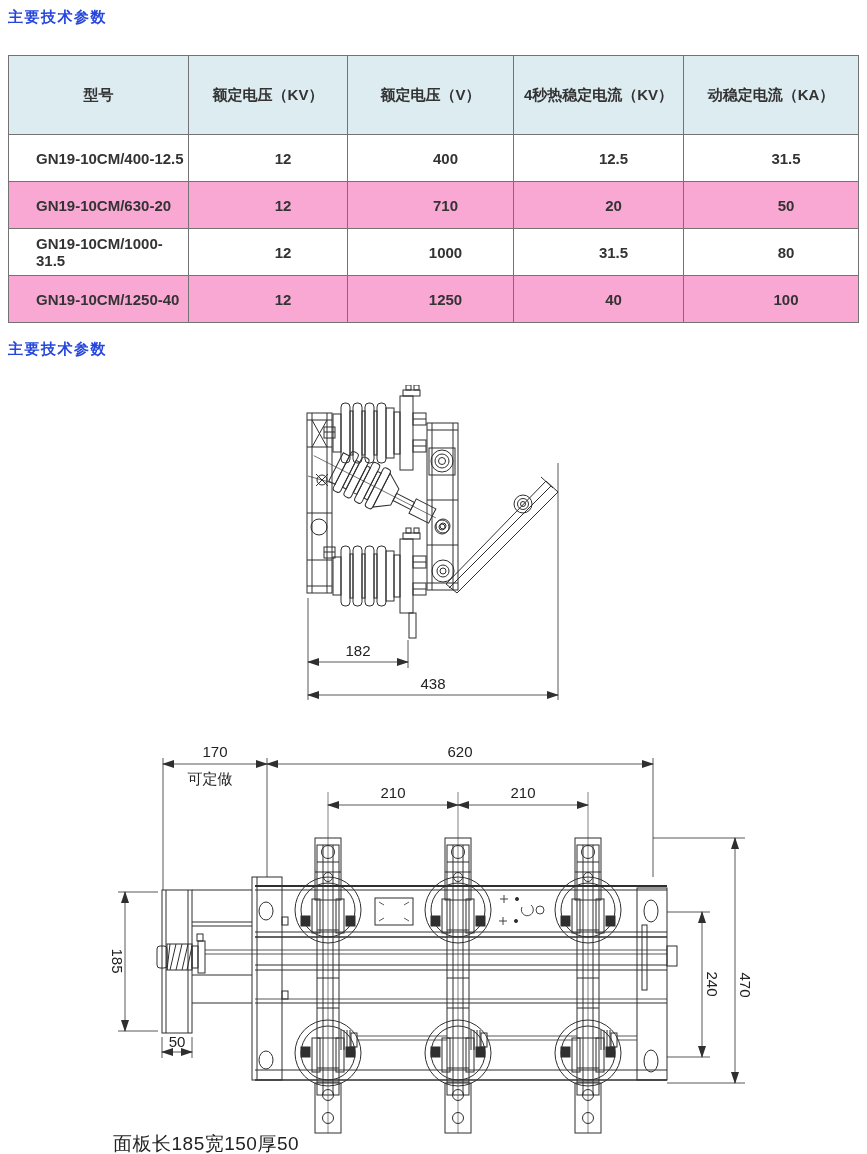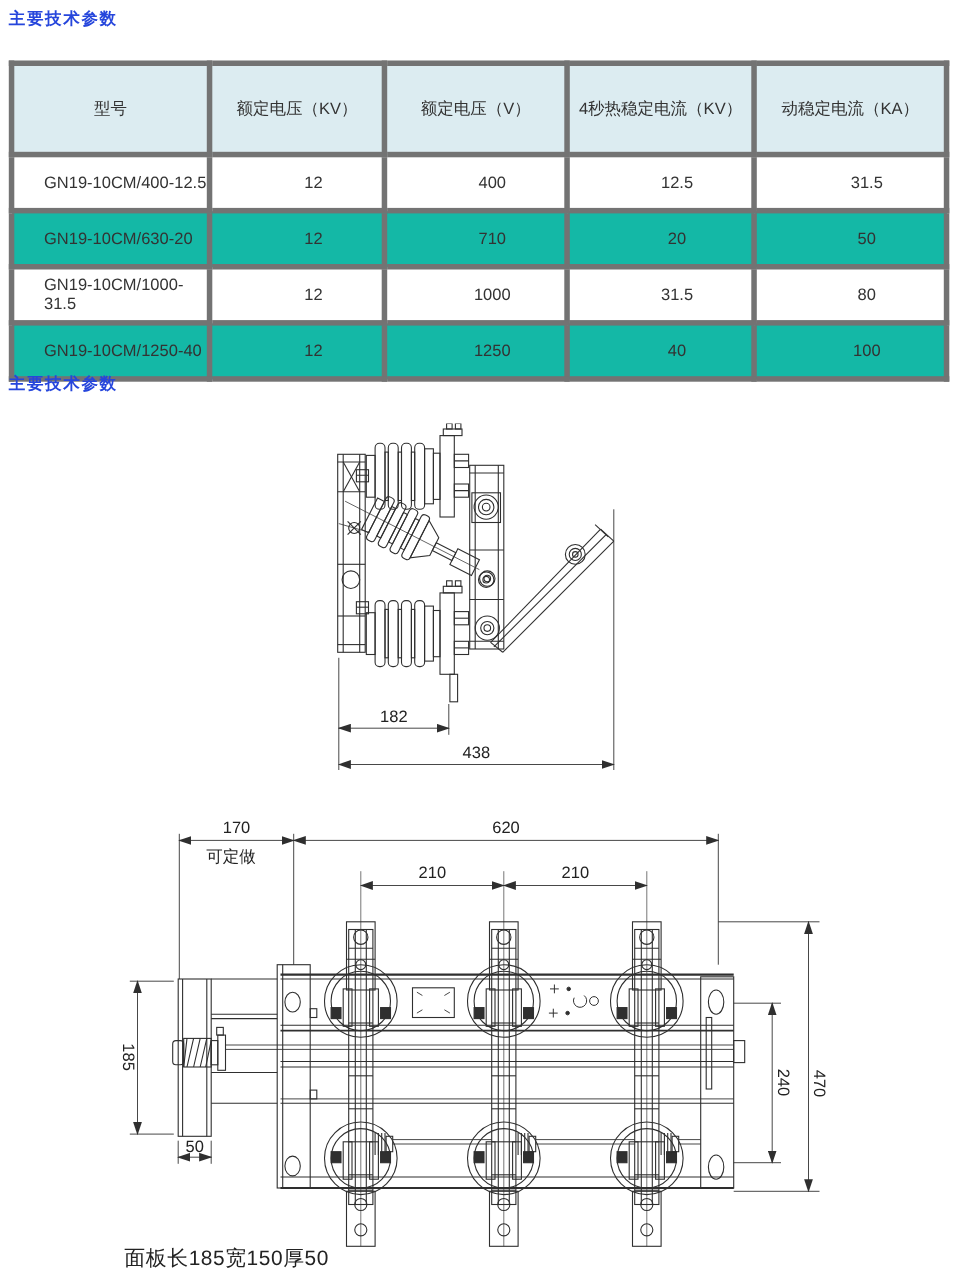--- a/index.html
+++ b/index.html
@@ -4,25 +4,25 @@
 <style>
   html,body{margin:0;padding:0;background:#fff;}
   .page{position:relative;width:867px;height:1154px;background:#fff;
         font-family:"Liberation Sans",sans-serif;overflow:hidden;}
   .sec-title{position:absolute;left:8px;margin:0;font-size:15px;font-weight:bold;
              color:#2646dc;letter-spacing:1.5px;}
   .t1{top:8px;}
   .t2{top:340px;}
   table.params{position:absolute;left:8px;top:55px;width:850px;border-collapse:collapse;
                table-layout:fixed;color:#333;}
-  table.params th,table.params td{border:5px solid #737373;font-size:15px;font-weight:normal;
+  table.params th,table.params td{border:1px solid #737373;font-size:15px;font-weight:bold;
                text-align:center;padding:0;}
   table.params thead th{height:78px;background:#dcecf1;}
   table.params tbody td{height:46px;padding-left:30px;}
-  table.params tbody tr.alt td{background:#14b8a6;}
+  table.params tbody tr.alt td{background:#f9a8d4;}
   table.params td.model{text-align:left;padding-left:27px;}
   svg.draw{position:absolute;}
   svg.draw text{font-size:15px;fill:#222;text-anchor:middle;
                 font-family:"Liberation Sans",sans-serif;}
   .note{position:absolute;left:113px;top:1131px;font-size:19px;color:#222;letter-spacing:.5px;}
 </style>
 </head>
 <body>
 
 <div class="page">

